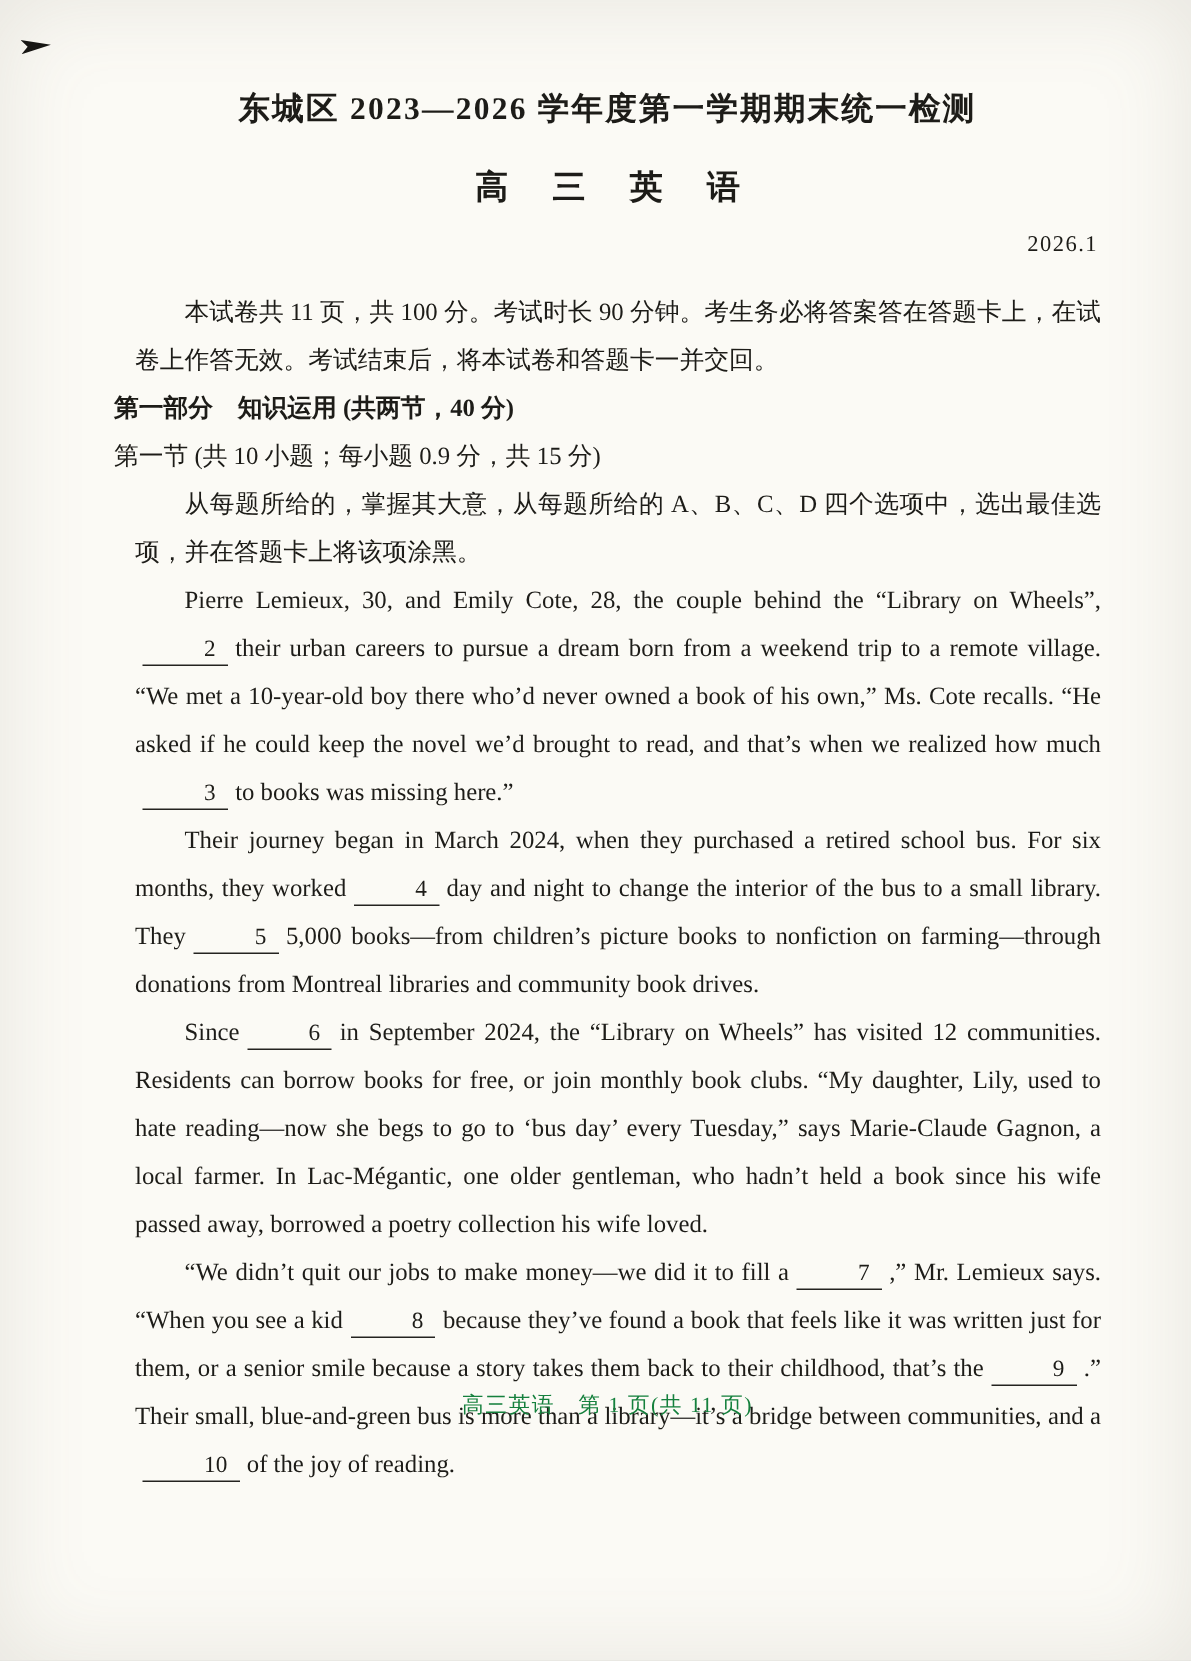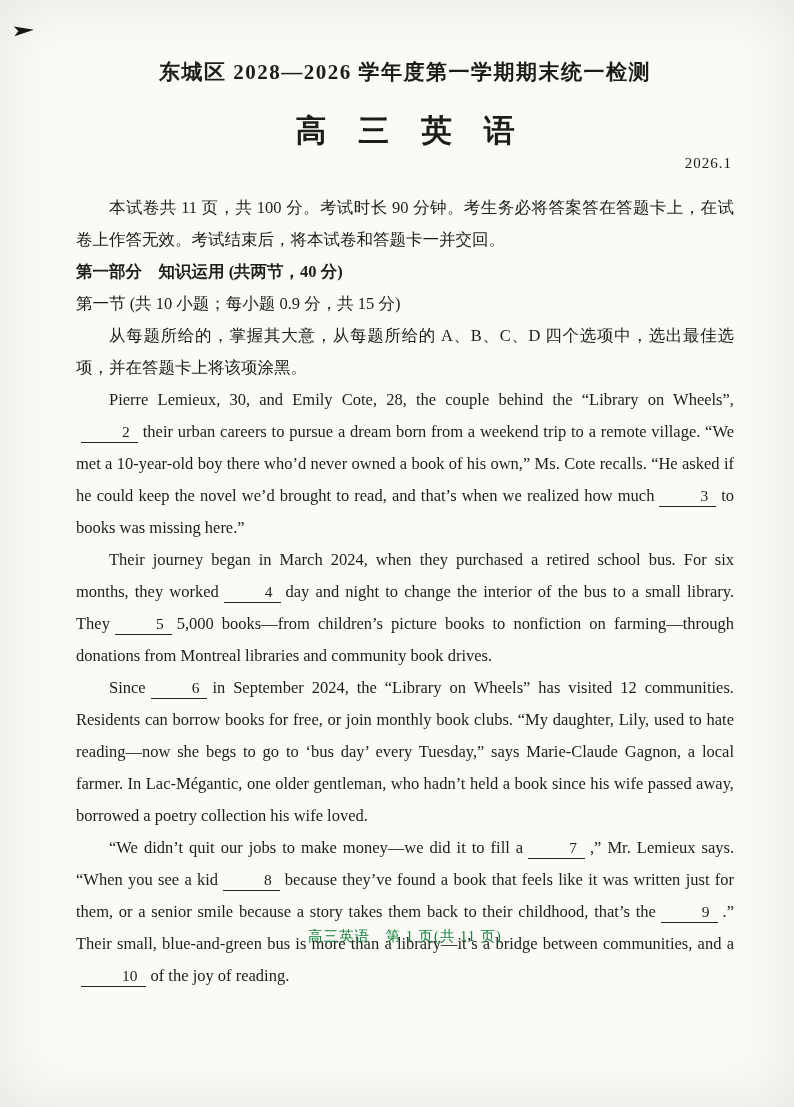--- a/index.html
+++ b/index.html
@@ -33,40 +33,40 @@
   }
   .header-title {
     text-align: center;
     font-size: 21px;
     font-weight: bold;
     letter-spacing: 1.5px;
   }
   .subject-row { position: relative; margin-top: 24px; height: 48px; }
   .subject-title {
     text-align: center;
-    font-size: 31px;
+    font-size: 22px;
     font-weight: bold;
     letter-spacing: 12px;
     text-indent: 12px;
   }
   .exam-date {
     position: absolute;
     right: 2px;
     bottom: -14px;
     font-size: 15px;
     letter-spacing: 1px;
   }
   .body-text {
     margin-top: 34px;
     font-size: 16.5px;
     line-height: 32px;
     text-align: justify;
   }
   .body-text p { text-align: justify; }
-  p.indent { text-indent: 2em; }
+  p.indent { text-indent: 2em; margin-left: 14px; }
   .heading-bold { font-weight: bold; }
   .blank {
     display: inline-block;
     min-width: 44px;
     text-align: center;
     border-bottom: 1.4px solid #242320;
     line-height: 20px;
     margin: 0 5px;
     padding: 0 8px;
     font-size: 15.5px;
@@ -85,21 +85,21 @@
 </style>
 </head>
 <body>
 
 <div class="page">
 
   <span class="corner-mark"></span>
 
   <div class="content">
 
-    <div class="header-title">东城区 2028—2026 学年度第一学期期末统一检测</div>
+    <div class="header-title">东城区 2023—2026 学年度第一学期期末统一检测</div>
 
     <div class="subject-row">
       <div class="subject-title">高 三 英 语</div>
       <div class="exam-date">2026.1</div>
     </div>
 
     <div class="body-text">
 
       <p class="indent">本试卷共 11 页，共 100 分。考试时长 90 分钟。考生务必将答案答在答题卡上，在试卷上作答无效。考试结束后，将本试卷和答题卡一并交回。</p>
 

